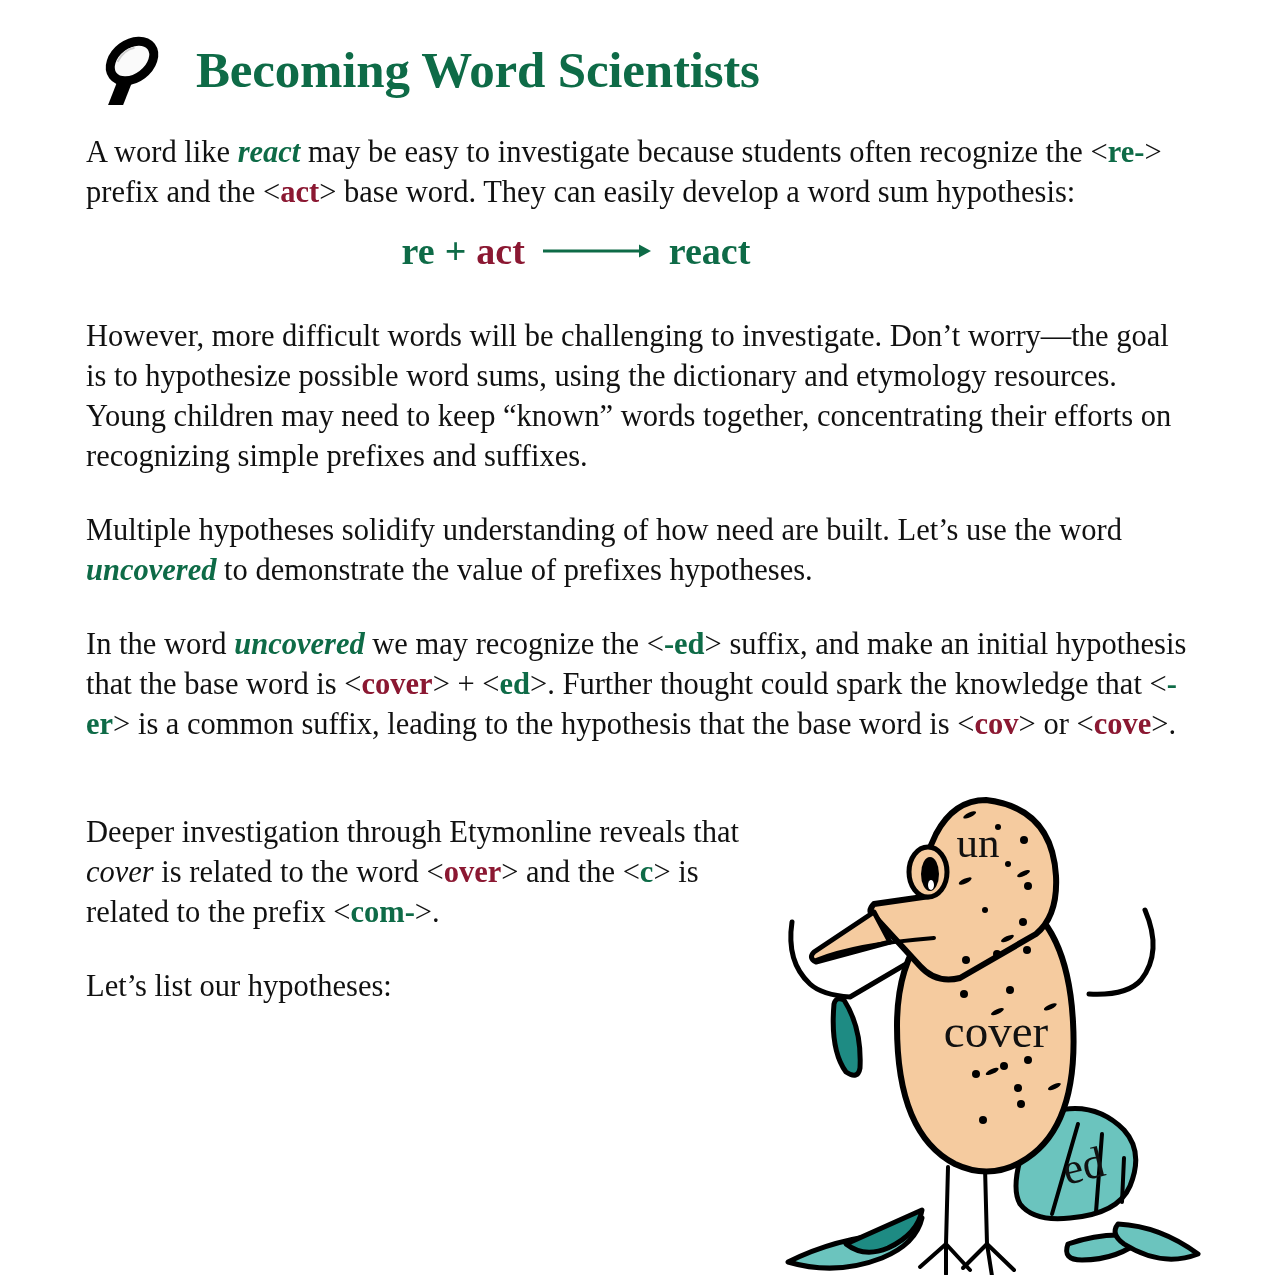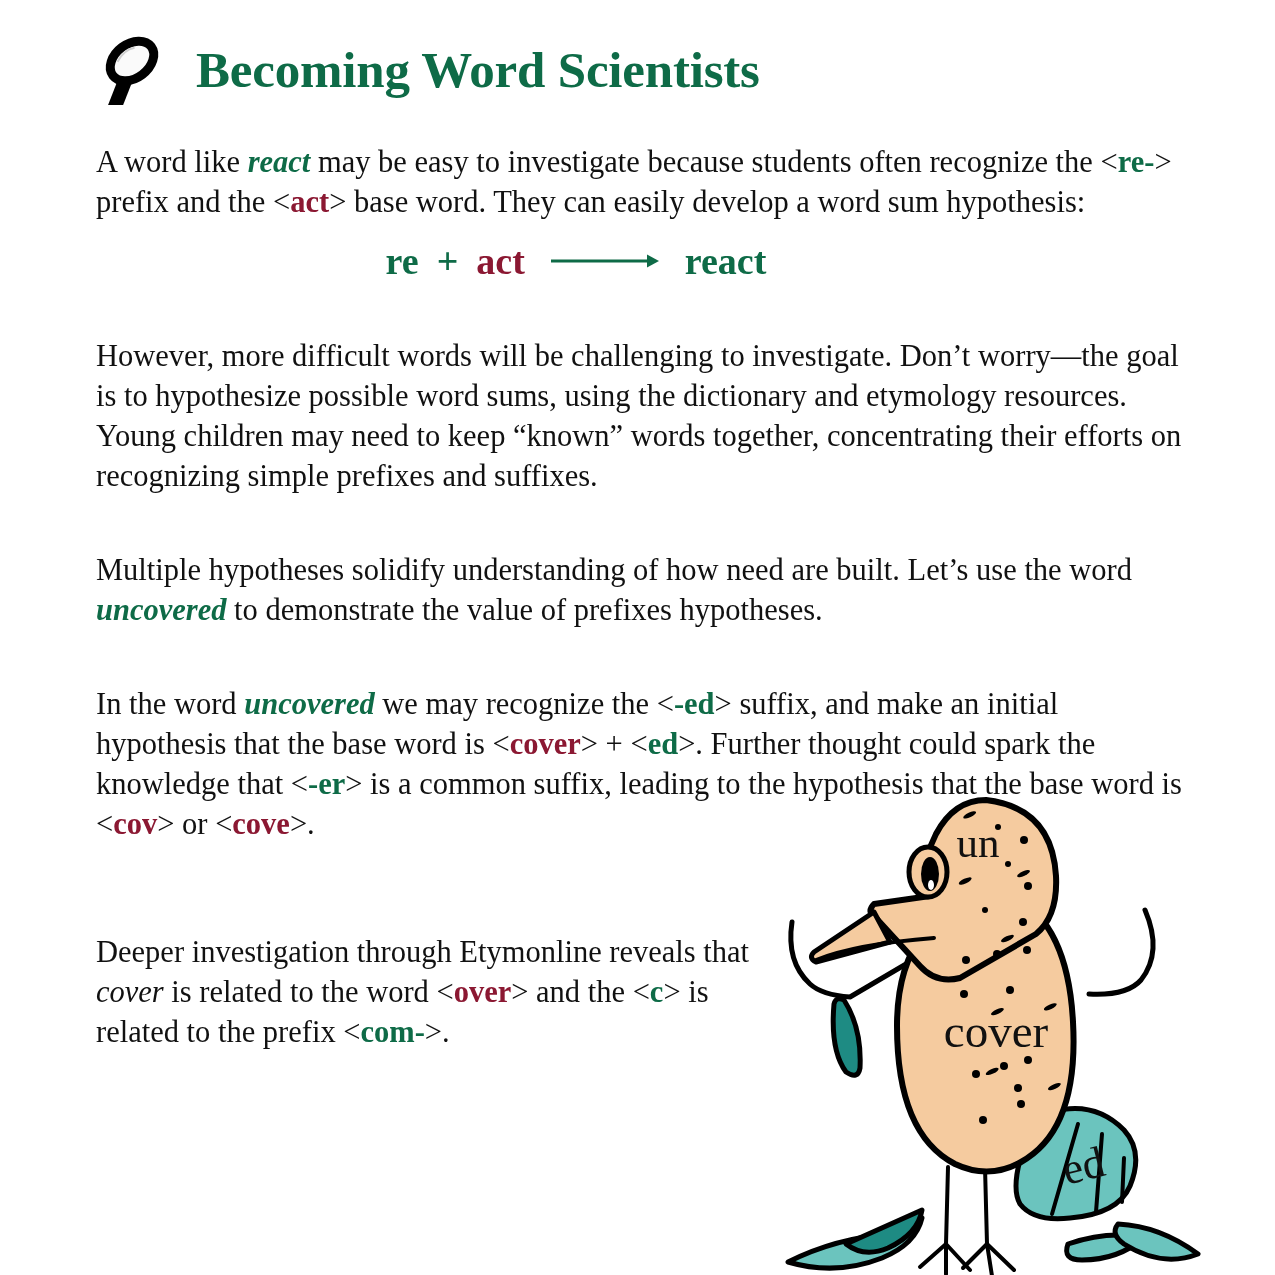--- a/index.html
+++ b/index.html
@@ -41,21 +41,21 @@
   }
 
   
   .body-col {
     position: absolute;
     left: 86px;
     top: 132px;
     width: 1110px;
   }
   p.para {
-    margin: 10px;
+    margin: 0;
     font-size: 30.5px;
     line-height: 40px;
     color: #111111;
   }
   p.narrow {
     width: 700px;
   }
   .gap-md { height: 34px; }
   .gap-lg { height: 46px; }
 
@@ -63,21 +63,21 @@
   .red { color: #8b1832; }
   .b   { font-weight: bold; }
   .i   { font-style: italic; }
   .bi  { font-weight: bold; font-style: italic; }
 
   
   .wordsum {
     display: flex;
     align-items: center;
     justify-content: center;
-    gap: 8px;
+    gap: 0px;
     font-size: 38px;
     font-weight: bold;
     margin: 20px 0 0 0;
     padding-right: 130px;
   }
   .wordsum .tok { line-height: 1; }
   .arrow-wrap {
     display: inline-flex;
     align-items: center;
     margin: 0 16px;
@@ -145,20 +145,21 @@
 
   <div class="gap-md"></div>
 
 
   <div class="gap-md"></div>
 
   <p class="para narrow"><span>Deeper investigation through Etymonline reveals that </span><span class="i">cover</span><span> is related to the word </span><span>&lt;</span><span class="red b">over</span><span>&gt;</span><span> and the </span><span>&lt;</span><span class="grn b">c</span><span>&gt;</span><span> is related to the prefix </span><span>&lt;</span><span class="grn b">com-</span><span>&gt;</span><span>.</span></p>
 
   <div class="gap-md"></div>
 
+  <p class="para narrow">Let’s list our hypotheses:</p>
 
 </div>
 
 <div class="bird">
   <svg width="430" height="505" viewBox="0 0 430 505" xmlns="http://www.w3.org/2000/svg">
     <g fill="none" stroke="#000000" stroke-width="5" stroke-linecap="round" stroke-linejoin="round">
 
       <path d="M 12 140 q -6 40 18 62 q 12 11 40 13 l 68 -40" stroke-width="5" fill="none"></path>
 
       <path d="M 365 128 q 18 42 -4 70 q -14 16 -52 14" stroke-width="5" fill="none"></path>

